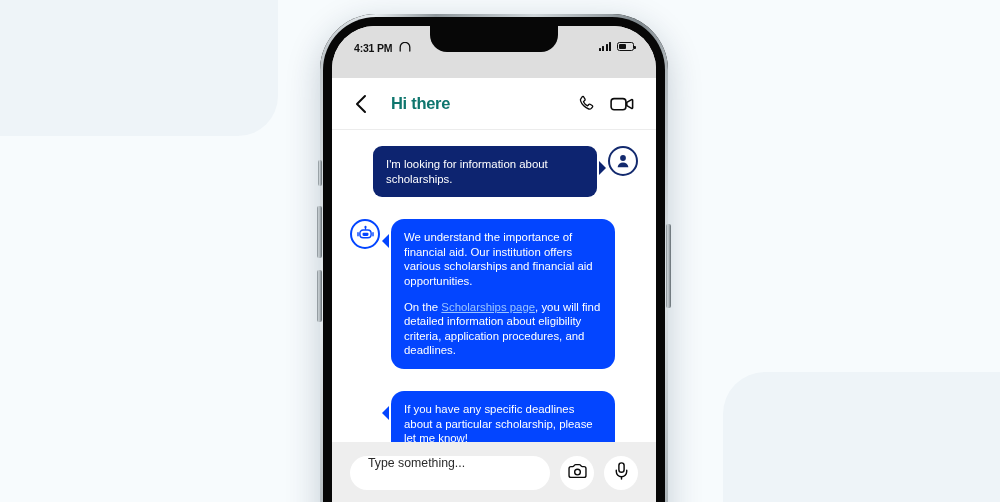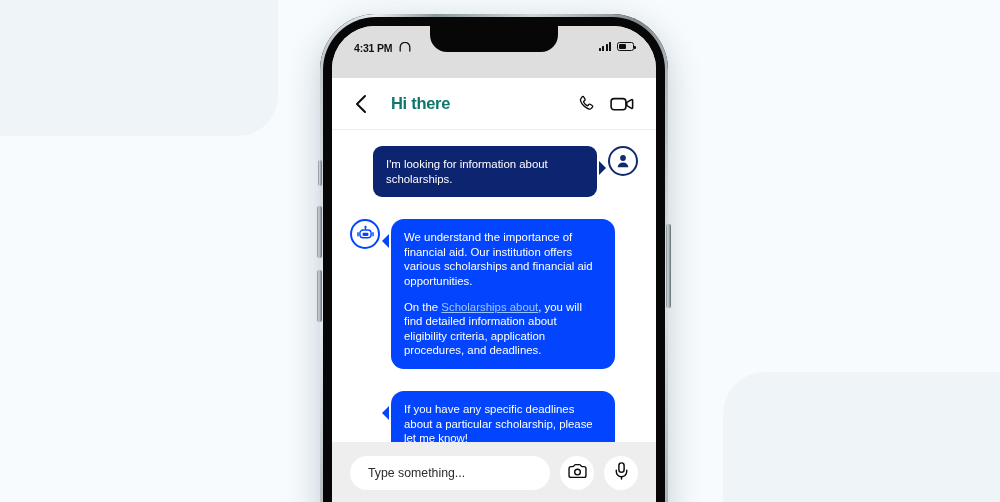--- a/index.html
+++ b/index.html
@@ -244,22 +244,22 @@
     padding: 0 18px;
     gap: 10px;
     box-sizing: border-box;
   }
   .text-input {
     flex: 1;
     height: 34px;
     background: #ffffff;
     border-radius: 17px;
     display: flex;
-    align-items: center;
-    padding: 7px 18px;
+    align-items: flex-start;
+    padding: 0 18px;
     box-sizing: border-box;
     font-size: 12.3px;
     color: #2b2b2b;
     cursor: text;
   }
   .round-btn {
     width: 34px; height: 34px;
     border-radius: 50%;
     background: #ffffff;
     display: flex; align-items: center; justify-content: center;
@@ -347,21 +347,21 @@
             <path d="M10 2.4v2.2" stroke="#0345ff" stroke-width="1.4" stroke-linecap="round" fill="none"></path>
             <circle cx="10" cy="2" r="1.1" fill="#0345ff"></circle>
             <rect x="4.1" y="5.2" width="11.8" height="8.2" rx="3.4" fill="none" stroke="#0345ff" stroke-width="1.5"></rect>
             <rect x="6.9" y="8.1" width="6.2" height="3.4" rx="1.2" fill="#0345ff"></rect>
             <path d="M2.1 8.2v3.2M17.9 8.2v3.2" stroke="#0345ff" stroke-width="1.5" stroke-linecap="round"></path>
           </svg>
         </div>
         <div class="bubble bot">
           <p>We understand the importance of financial aid. Our institution offers various scholarships and financial aid opportunities.</p>
           <p>
-            <span>On the </span><a href="#">Scholarships about</a><span>, you will find detailed information about eligibility criteria, application procedures, and deadlines.</span>
+            <span>On the </span><a href="#">Scholarships page</a><span>, you will find detailed information about eligibility criteria, application procedures, and deadlines.</span>
           </p>
         </div>
       </div>
 
       <div class="msg-row incoming">
         <div class="spacer-avatar"></div>
         <div class="bubble bot">
           <p>If you have any specific deadlines about a particular scholarship, please let me know!</p>
         </div>
       </div>

